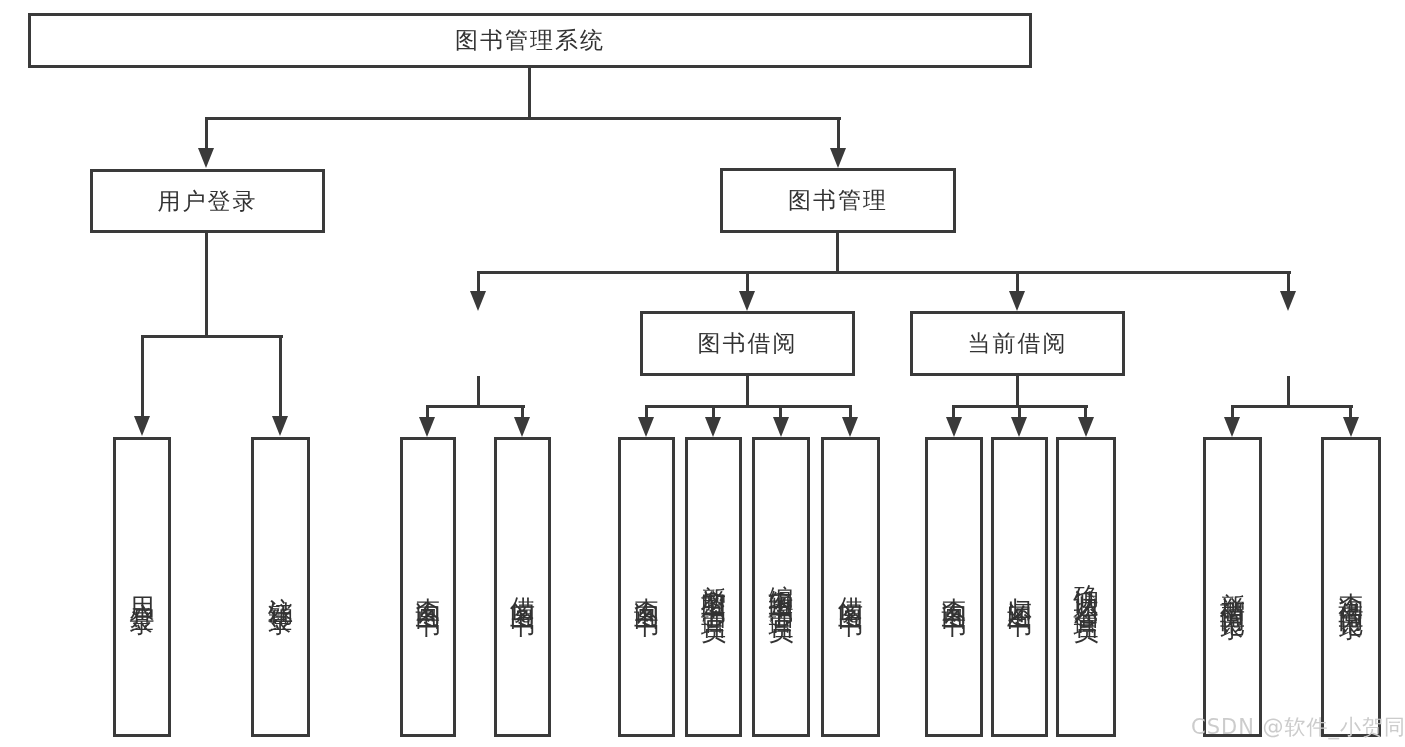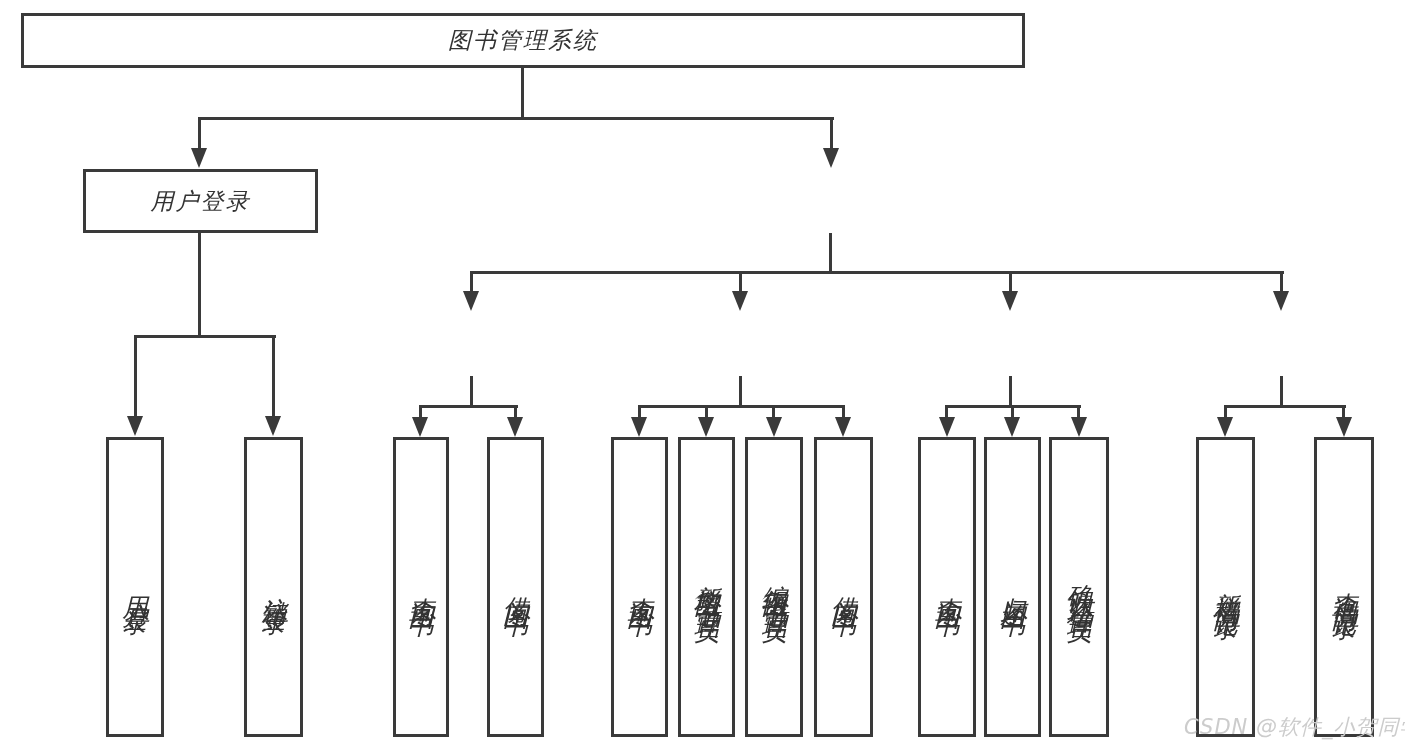--- a/index.html
+++ b/index.html
@@ -9,21 +9,21 @@
     --background: #ffffff;
   }
   * { margin: 0; padding: 0; box-sizing: border-box; }
   html, body { width: 1405px; height: 747px; }
   body {
     font-family: "DejaVu Sans", "Liberation Sans", sans-serif;
     background: var(--background);
     position: relative;
     overflow: hidden;
   }
-  .canvas { position: absolute; left: 1px; top: 0; width: 1121px; height: 747px; font-style: italic; }
+  .canvas { position: absolute; left: 8px; top: 0; width: 1121px; height: 747px; }
   .box {
     position: absolute;
     border: 3px solid var(--line);
     background: #ffffff;
     color: var(--text);
     display: flex;
     align-items: center;
     justify-content: center;
   }
   .hbox {
@@ -59,21 +59,24 @@
   }
 </style>
 </head>
 <body>
 
 <div class="canvas">
 
   <div class="box hbox" style="left:20px; top:13px; width:1004px; height:55px;">图书管理系统</div>
 
   <div class="box hbox" style="left:82px; top:169px; width:235px; height:64px;">用户登录</div>
+  <div class="box hbox" style="left:712px; top:168px; width:236px; height:65px;">图书管理</div>
 
+  <div class="box hbox" style="left:632px; top:311px; width:215px; height:65px;">图书借阅</div>
+  <div class="box hbox" style="left:902px; top:311px; width:215px; height:65px;">当前借阅</div>
 
   <div class="box vbox" style="left:105px; top:437px; width:58px; height:300px;">用户登录</div>
   <div class="box vbox" style="left:243px; top:437px; width:59px; height:300px;">注销登录</div>
 
   <div class="box vbox" style="left:392px; top:437px; width:56px; height:300px;">查询图书</div>
   <div class="box vbox" style="left:486px; top:437px; width:57px; height:300px;">借阅图书</div>
 
   <div class="box vbox" style="left:610px; top:437px; width:57px; height:300px;">查询图书</div>
   <div class="box vbox" style="left:677px; top:437px; width:57px; height:300px;">新增图书（管理员）</div>
   <div class="box vbox" style="left:744px; top:437px; width:58px; height:300px;">编辑图书（管理员）</div>

